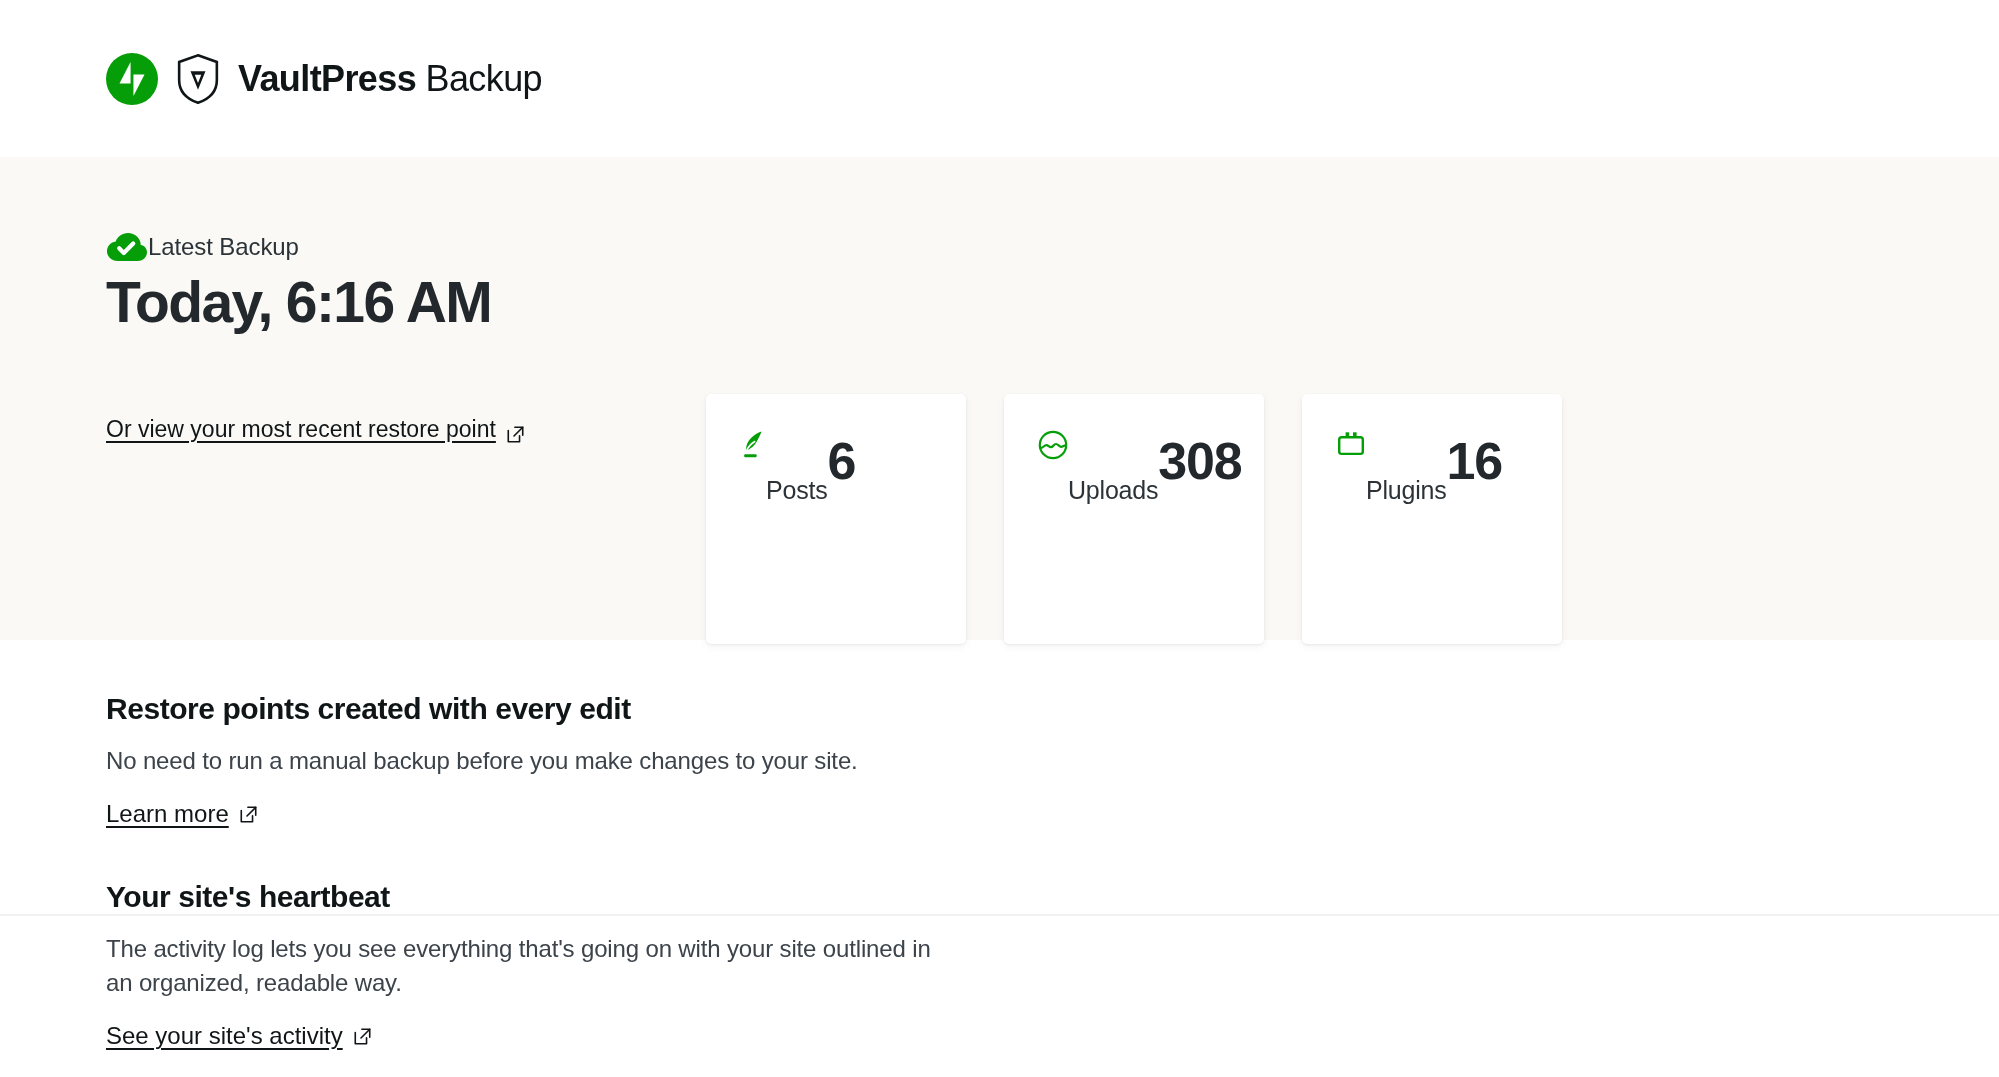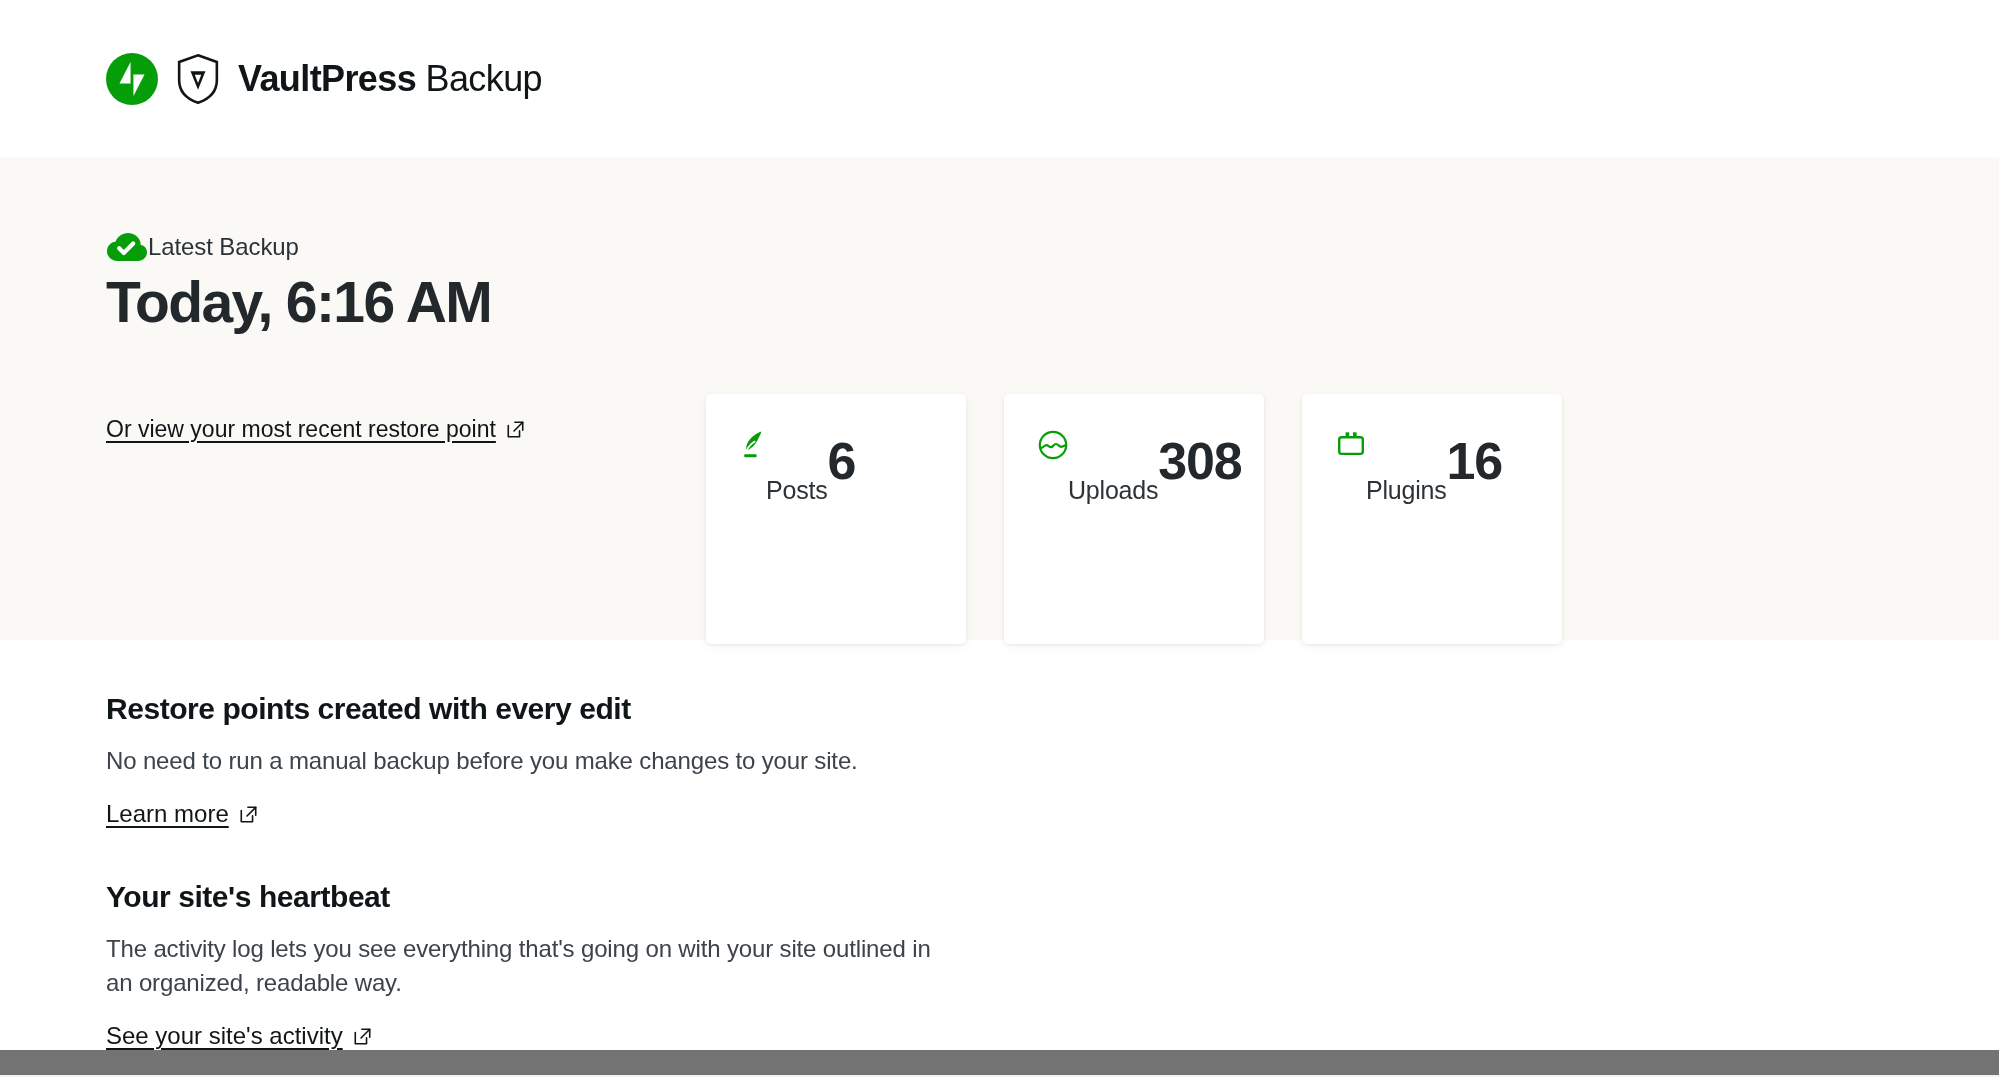--- a/index.html
+++ b/index.html
@@ -9,22 +9,22 @@
     height: 1077px;
     background: #ffffff;
     font-family: "Liberation Sans", sans-serif;
     -webkit-font-smoothing: antialiased;
     overflow: hidden;
   }
 
   .page {
     position: relative;
     width: 1999px;
-    height: 1077px;
-    background: #737373;
+    height: 916px;
+    background: #a16207;
   }
 
   
   .header {
     height: 157px;
     background: #ffffff;
     display: flex;
     align-items: center;
     padding-left: 106px;
   }
@@ -103,21 +103,21 @@
     font-weight: 700;
     letter-spacing: -0.2px;
     padding: 0 38px;
     height: 62px;
     cursor: pointer;
     white-space: nowrap;
   }
 
   .restore-link {
     display: inline-flex;
-    align-items: center;
+    align-items: flex-end;
     gap: 11px;
     margin-top: 40px;
     color: #101517;
     font-size: 23px;
     text-decoration: underline;
     text-underline-offset: 4px;
     cursor: pointer;
     white-space: nowrap;
   }
 

